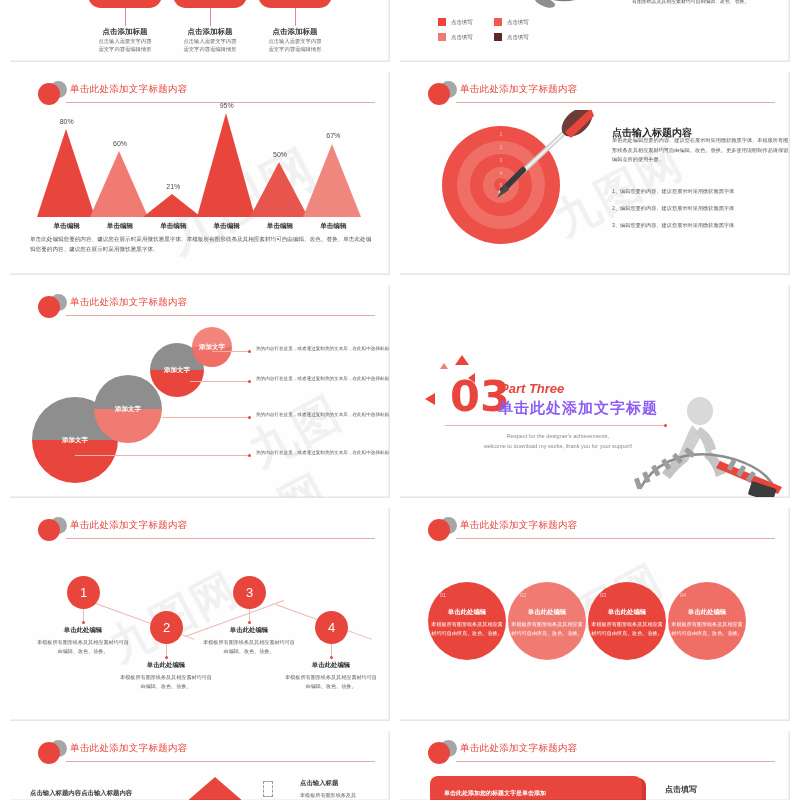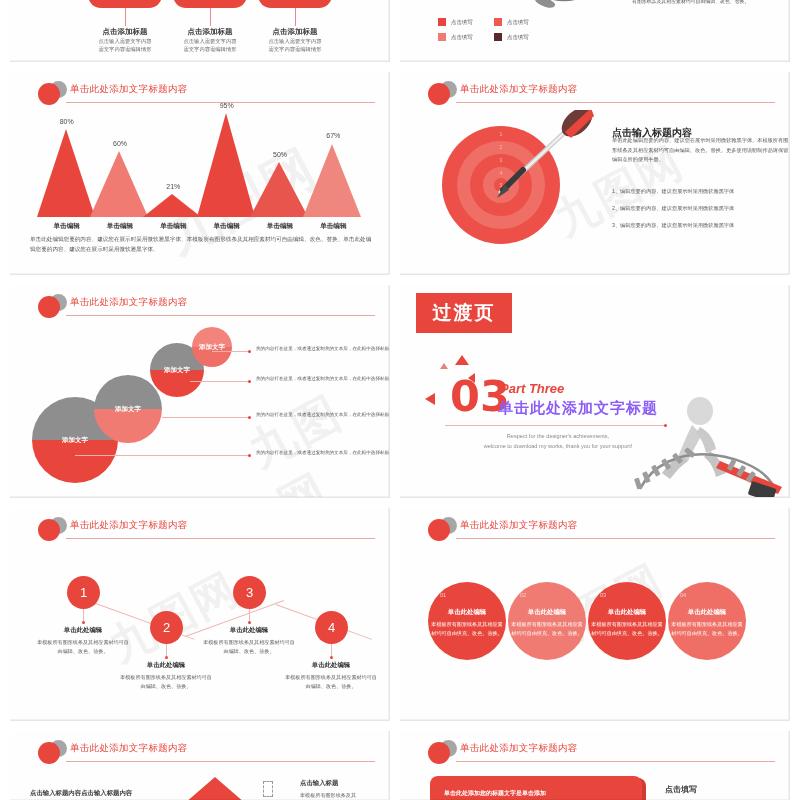--- a/index.html
+++ b/index.html
@@ -320,23 +320,20 @@
     <div class="cdot" style="left:238px;top:131px;"></div>
     <div class="ctxt" style="left:246px;top:126px;">您的内容打在这里，或者通过复制您的文本后，在此框中选择粘贴，并选择只保留</div>
 
     <div class="cline" style="left:64px;top:170px;width:176px;"></div>
     <div class="cdot" style="left:62px;top:169px;"></div>
     <div class="cdot" style="left:238px;top:169px;"></div>
     <div class="ctxt" style="left:246px;top:164px;">您的内容打在这里，或者通过复制您的文本后，在此框中选择粘贴，并选择只保留</div>
   </div>
 
   <div class="slide" id="slideF">
-    <div class="gdbox" style="left:16px;top:8px;width:96px;height:40px;">
-      <span>过渡页</span>
-    </div>
 
     <div class="tri" style="left:55px;top:70px;border-left:7px solid transparent;border-right:7px solid transparent;border-bottom:10px solid #e8453c;"></div>
     <div class="tri" style="left:40px;top:78px;border-left:4px solid transparent;border-right:4px solid transparent;border-bottom:6px solid #ef8079;"></div>
     <div class="tri" style="left:68px;top:88px;border-top:5px solid transparent;border-bottom:5px solid transparent;border-right:7px solid #e8453c;"></div>
     <div class="tri" style="left:25px;top:108px;border-top:6px solid transparent;border-bottom:6px solid transparent;border-right:10px solid #e8453c;"></div>
 
     <div class="bignum" style="left:50px;top:90px;">03</div>
     <div class="partlbl" style="left:100px;top:96px;">Part Three</div>
     <div class="cntitle" style="left:98px;top:114px;">单击此处添加文字标题</div>
 

